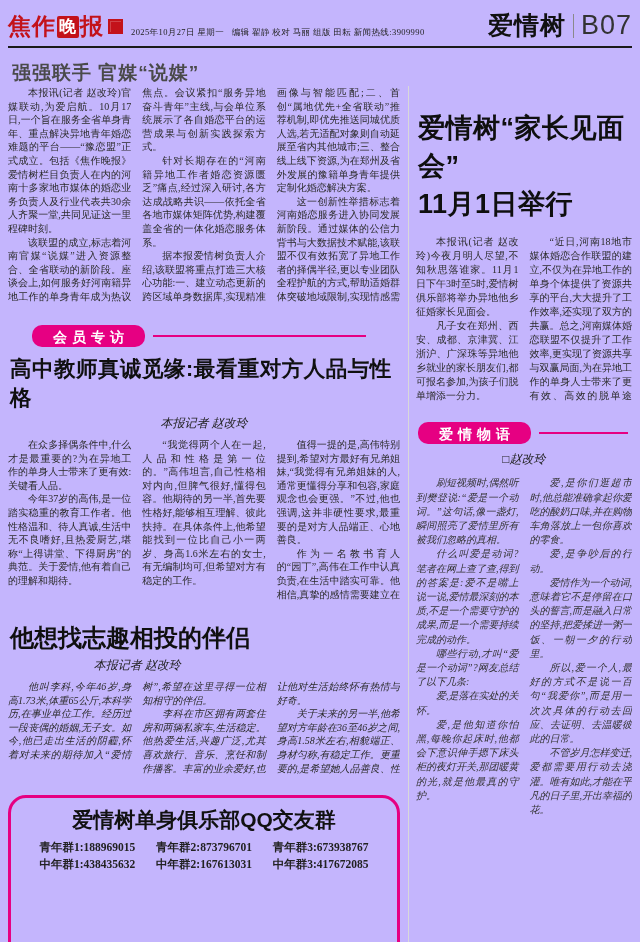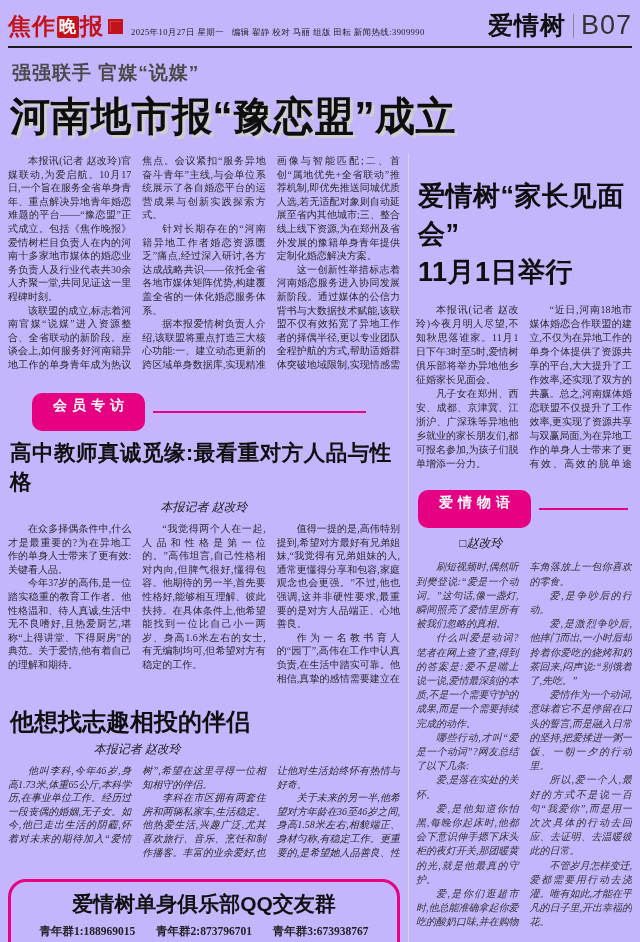--- a/index.html
+++ b/index.html
@@ -32,21 +32,21 @@
   .v-divider{width:1px;background:#d9d9d9;margin:0 7px 0 8px;}
   .right-col{flex:1;min-width:0;}
   .body-text{text-align:justify;color:#2b2b2b;}
   .body-text p{margin:0;text-indent:2em;}
   .cols3{column-count:3;column-gap:11px;}
   .cols2{column-count:2;column-gap:11px;}
   .lead-body{font-size:10px;line-height:13.6px;height:230px;overflow:hidden;}
   
   .badge-row{display:flex;align-items:center;margin:9px 0 7px 0;}
   .badge{background:#e60082;color:#fff;font-family:"Liberation Sans",sans-serif;
-        font-size:14px;font-weight:700;letter-spacing:5px;padding:4px 16px 16px 21px;
+        font-size:14px;font-weight:700;letter-spacing:5px;padding:4px 16px 0 21px;
         border-radius:10px;margin-left:24px;white-space:nowrap;}
   .badge-line{flex:1;height:2px;background:#e60082;margin-left:8px;margin-right:34px;}
   
   .art-headline{font-family:"Liberation Sans",sans-serif;font-size:21.5px;font-weight:900;
         color:#101010;margin:2px 0 3px 2px;letter-spacing:.5px;}
   .byline{text-align:center;font-size:12px;font-style:italic;margin:3px 0 6px;color:#222;}
   .member-body{font-size:10px;line-height:13.6px;height:176px;overflow:hidden;}
   .seek-headline{font-family:"Liberation Sans",sans-serif;font-size:24px;font-weight:900;
         color:#101010;margin:8px 0 2px 2px;}
   .seek-byline{width:66%;}
@@ -58,21 +58,21 @@
   .qq-groups{display:grid;grid-template-columns:repeat(3,1fr);gap:2px 4px;font-size:11.5px;
         font-weight:600;margin:6px 14px 4px;color:#222;}
   
   .family-headline{font-family:"Liberation Sans",sans-serif;font-size:27px;font-weight:900;
         line-height:1.4;color:#0f0f0f;margin:24px 0 12px 2px;letter-spacing:.5px;}
   .family-body{font-size:10px;line-height:14px;height:178px;overflow:hidden;}
   .right-col .badge{margin-left:2px;}
   .right-col .badge-line{margin-right:4px;}
   .love-headline{font-family:"Liberation Sans",sans-serif;font-size:22px;font-weight:900;
         color:#0f0f0f;margin:8px 0 2px 2px;}
-  .love-byline{width:60%;margin-left:0;text-align:center;font-size:12px;margin-top:4px;margin-bottom:8px;}
+  .love-byline{width:60%;margin-left:0;text-align:right;font-size:12px;margin-top:4px;margin-bottom:8px;}
   .love-body{font-size:10px;line-height:14.2px;height:452px;overflow:hidden;
         font-style:italic;color:#333;}
 </style>
 </head>
 <body>
 
 <div class="page">
 
   <header class="masthead">
     <div class="mast-left">
@@ -89,21 +89,20 @@
     </div>
     <div class="mast-right">
       <span class="sec-name">爱情树</span>
       <span class="sec-sep"></span>
       <span class="page-no">B07</span>
     </div>
   </header>
   <div class="mast-rule"></div>
 
   <div class="kicker">强强联手 官媒“说媒”</div>
-  <h1 class="headline">河南地市报“豫恋盟”成立</h1>
 
   <div class="content">
 
     <div class="left-col">
 
       <div class="body-text cols3 lead-body">
           <p>本报讯(记者 赵改玲)官媒联动,为爱启航。10月17日,一个旨在服务全省单身青年、重点解决异地青年婚恋难题的平台——“豫恋盟”正式成立。包括《焦作晚报》爱情树栏目负责人在内的河南十多家地市媒体的婚恋业务负责人及行业代表共30余人齐聚一堂,共同见证这一里程碑时刻。</p>
           <p>该联盟的成立,标志着河南官媒“说媒”进入资源整合、全省联动的新阶段。座谈会上,如何服务好河南籍异地工作的单身青年成为热议焦点。会议紧扣“服务异地奋斗青年”主线,与会单位系统展示了各自婚恋平台的运营成果与创新实践探索方式。</p>
           <p>针对长期存在的“河南籍异地工作者婚恋资源匮乏”痛点,经过深入研讨,各方达成战略共识——依托全省各地市媒体矩阵优势,构建覆盖全省的一体化婚恋服务体系。</p>
           <p>据本报爱情树负责人介绍,该联盟将重点打造三大核心功能:一、建立动态更新的跨区域单身数据库,实现精准画像与智能匹配;二、首创“属地优先+全省联动”推荐机制,即优先推送同城优质人选,若无适配对象则自动延展至省内其他城市;三、整合线上线下资源,为在郑州及省外发展的豫籍单身青年提供定制化婚恋解决方案。</p>
@@ -168,20 +167,19 @@
 
       <div class="byline love-byline">□赵改玲</div>
       <div class="body-text cols2 love-body">
           <p>刷短视频时,偶然听到樊登说:“爱是一个动词。”这句话,像一盏灯,瞬间照亮了爱情里所有被我们忽略的真相。</p>
           <p>什么叫爱是动词?笔者在网上查了查,得到的答案是:爱不是嘴上说一说,爱情最深刻的本质,不是一个需要守护的成果,而是一个需要持续完成的动作。</p>
           <p>哪些行动,才叫“爱是一个动词”?网友总结了以下几条:</p>
           <p>爱,是落在实处的关怀。</p>
           <p>爱,是他知道你怕黑,每晚你起床时,他都会下意识伸手摁下床头柜的夜灯开关,那团暖黄的光,就是他最真的守护。</p>
           <p>爱,是你们逛超市时,他总能准确拿起你爱吃的酸奶口味,并在购物车角落放上一包你喜欢的零食。</p>
           <p>爱,是争吵后的行动。</p>
-          <p>爱,是激烈争吵后,他摔门而出,一小时后却拎着你爱吃的烧烤和奶茶回来,闷声说:“别饿着了,先吃。”</p>
           <p>爱情作为一个动词,意味着它不是停留在口头的誓言,而是融入日常的坚持,把爱揉进一粥一饭、一朝一夕的行动里。</p>
           <p>所以,爱一个人,最好的方式不是说一百句“我爱你”,而是用一次次具体的行动去回应、去证明、去温暖彼此的日常。</p>
           <p>不管岁月怎样变迁,爱都需要用行动去浇灌。唯有如此,才能在平凡的日子里,开出幸福的花。</p>
         </div>
     </div>
   </div>
 </div>
 
 </body></html>

